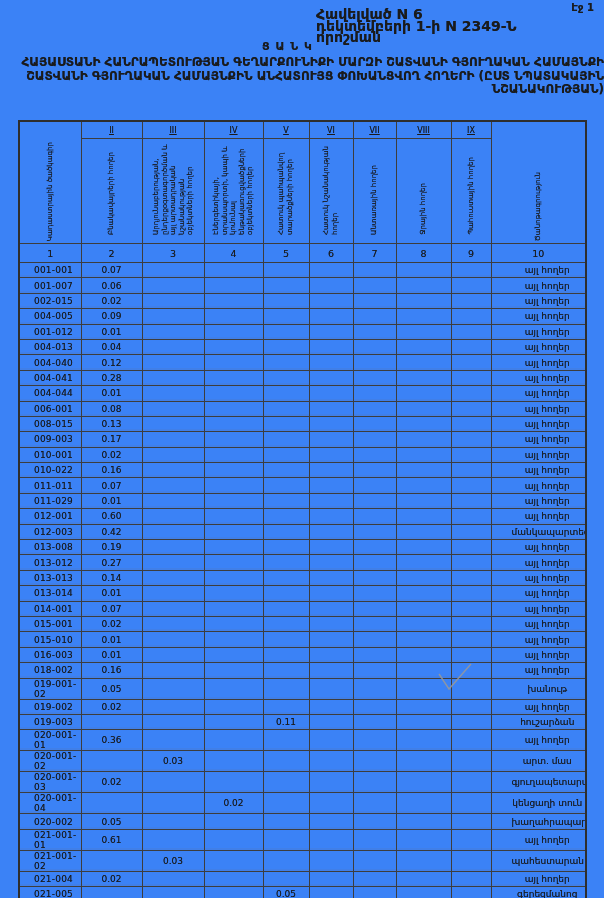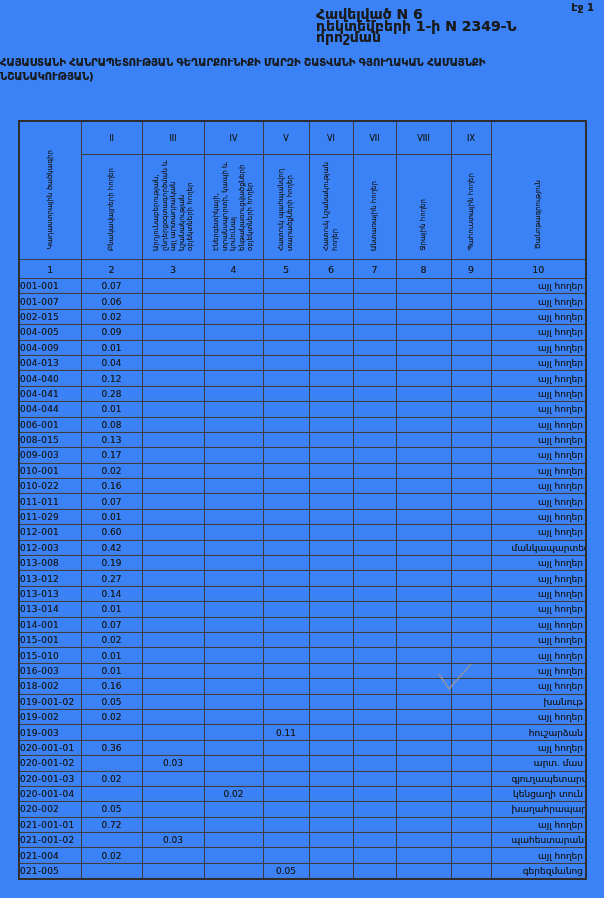--- a/index.html
+++ b/index.html
@@ -5,63 +5,65 @@
   html,body{margin:0;padding:0;background:#e8e8e6;}
   .page{
     position:relative;width:604px;height:898px;background:#3b82f6;overflow:hidden;
     font-family:"DejaVu Sans","Liberation Sans",sans-serif;color:#1b1b1b;
   }
   .page-num{position:absolute;top:2px;right:10px;font-size:10px;font-weight:700;}
   .appendix{position:absolute;top:9px;right:20px;width:268px;
     font-size:14px;font-weight:700;line-height:11.5px;}
   .cank{position:absolute;top:40px;left:0;width:575px;text-align:center;
     font-size:11px;font-weight:700;letter-spacing:1px;}
-  .doc-title{position:absolute;top:56px;left:0;width:604px;text-align:left;
-    font-size:10px;font-weight:700;line-height:13.5px;white-space:nowrap;}
+  .doc-title{position:absolute;top:56px;left:0;width:604px;text-align:right;
+    font-size:12px;font-weight:700;line-height:13.5px;white-space:nowrap;}
   table.land{
     position:absolute;left:18px;top:120px;width:567px;
     border-collapse:collapse;table-layout:fixed;
   }
   table.land th,table.land td{border:1px solid #3d3d3d;overflow:hidden;}
   table.land{border:2px solid #2e2e2e;}
-  tr.r-numerals th{height:16px;font-size:8px;font-weight:400;text-align:center;padding:8px;}
+  tr.r-numerals th{height:16px;font-size:8px;font-weight:400;text-align:center;padding:0;text-decoration:underline;}
   tr.r-vert th{height:96px;vertical-align:bottom;text-align:center;padding:0 0 4px 0;font-weight:400;}
   th.vwrap{vertical-align:bottom;}
   .vh{
     display:inline-block;writing-mode:vertical-rl;transform:rotate(180deg);
     font-size:7px;line-height:8.6px;font-weight:400;text-align:left;
     max-height:120px;white-space:normal;
   }
   th.corner-h,th.note-h{padding:0 0 6px 0;}
   tr.r-colnums td{height:18px;text-align:center;font-size:9.5px;padding:0;}
   tbody td{
     height:14.4px;font-size:9px;padding:0 2px;
     box-shadow:inset 0 -2px 0 rgba(110,110,110,0.10);
   }
-  tbody td.code{text-align:left;padding-left:0;letter-spacing:.2px;}
+  tbody td.code{text-align:left;padding-left:14px;letter-spacing:.2px;}
   tbody td.val{text-align:center;}
-  tbody td.note{text-align:right;padding-left:20px;position:relative;}
+  tbody td.note{text-align:center;padding-left:20px;position:relative;}
   .pencil-check{position:absolute;left:437px;top:662px;}
   .scan-text{text-shadow:0 0 .4px rgba(0,0,0,.55);}
 </style>
 </head>
 <body>
 
 <div class="page scan-text">
 
   <div class="page-num">Էջ 1</div>
 
   <div class="appendix">
     <div>Հավելված N 6</div>
     <div>դեկտեմբերի 1-ի N 2349-Ն որոշման</div>
   </div>
 
+  <div class="cank">Ց Ա Ն Կ</div>
 
   <div class="doc-title">
     <div>ՀԱՅԱՍՏԱՆԻ ՀԱՆՐԱՊԵՏՈՒԹՅԱՆ ԳԵՂԱՐՔՈՒՆԻՔԻ ՄԱՐԶԻ ՇԱՏՎԱՆԻ ԳՅՈՒՂԱԿԱՆ ՀԱՄԱՅՆՔԻ</div>
+    <div>ՇԱՏՎԱՆԻ ԳՅՈՒՂԱԿԱՆ ՀԱՄԱՅՆՔԻՆ ԱՆՀԱՏՈՒՅՑ ՓՈԽԱՆՑՎՈՂ ՀՈՂԵՐԻ (ԸՍՏ ՆՊԱՏԱԿԱՅԻՆ</div>
     <div>ՆՇԱՆԱԿՈՒԹՅԱՆ)</div>
   </div>
 
   <table class="land">
     <colgroup>
       <col style="width:62px">
         <col style="width:61px">
         <col style="width:62px">
       <col style="width:59px">
         <col style="width:46px">
@@ -155,21 +157,21 @@
           <td class="val"></td>
           <td class="val"></td>
           <td class="val"></td>
           <td class="val"></td>
           <td class="val"></td>
           <td class="val"></td>
           <td class="val"></td>
           <td class="note">այլ հողեր</td>
         </tr>
         <tr>
-          <td class="code">004-009</td>
+          <td class="code">001-012</td>
           <td class="val">0.01</td>
           <td class="val"></td>
           <td class="val"></td>
           <td class="val"></td>
           <td class="val"></td>
           <td class="val"></td>
           <td class="val"></td>
           <td class="val"></td>
           <td class="note">այլ հողեր</td>
         </tr>
@@ -528,21 +530,21 @@
           <td class="val"></td>
           <td class="val"></td>
           <td class="val"></td>
           <td class="val"></td>
           <td class="val"></td>
           <td class="val"></td>
           <td class="note">խաղահրապարակ</td>
         </tr>
         <tr>
           <td class="code">021-001-01</td>
-          <td class="val">0.72</td>
+          <td class="val">0.61</td>
           <td class="val"></td>
           <td class="val"></td>
           <td class="val"></td>
           <td class="val"></td>
           <td class="val"></td>
           <td class="val"></td>
           <td class="val"></td>
           <td class="note">այլ հողեր</td>
         </tr>
         <tr>

